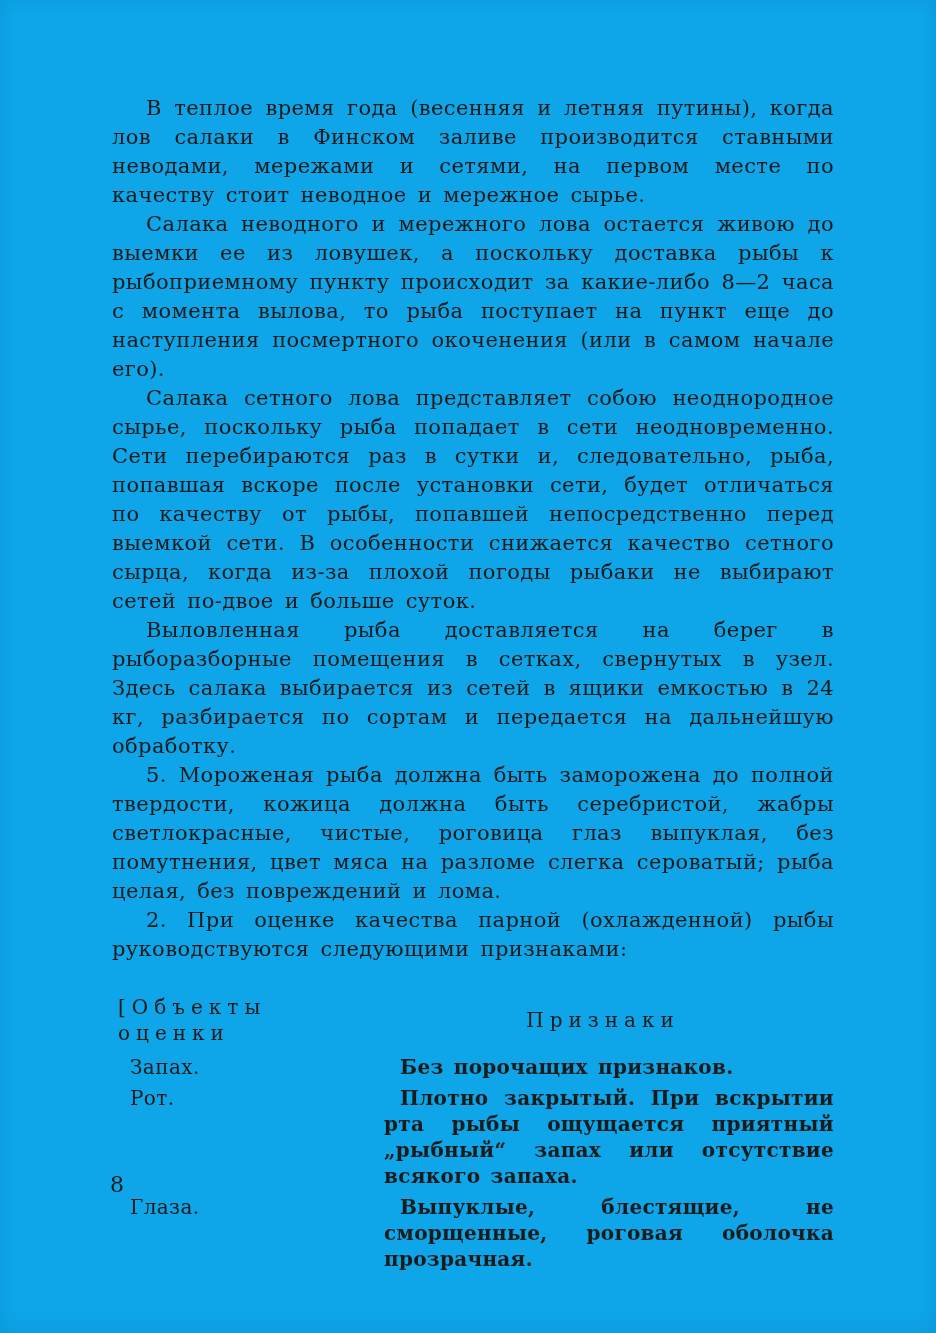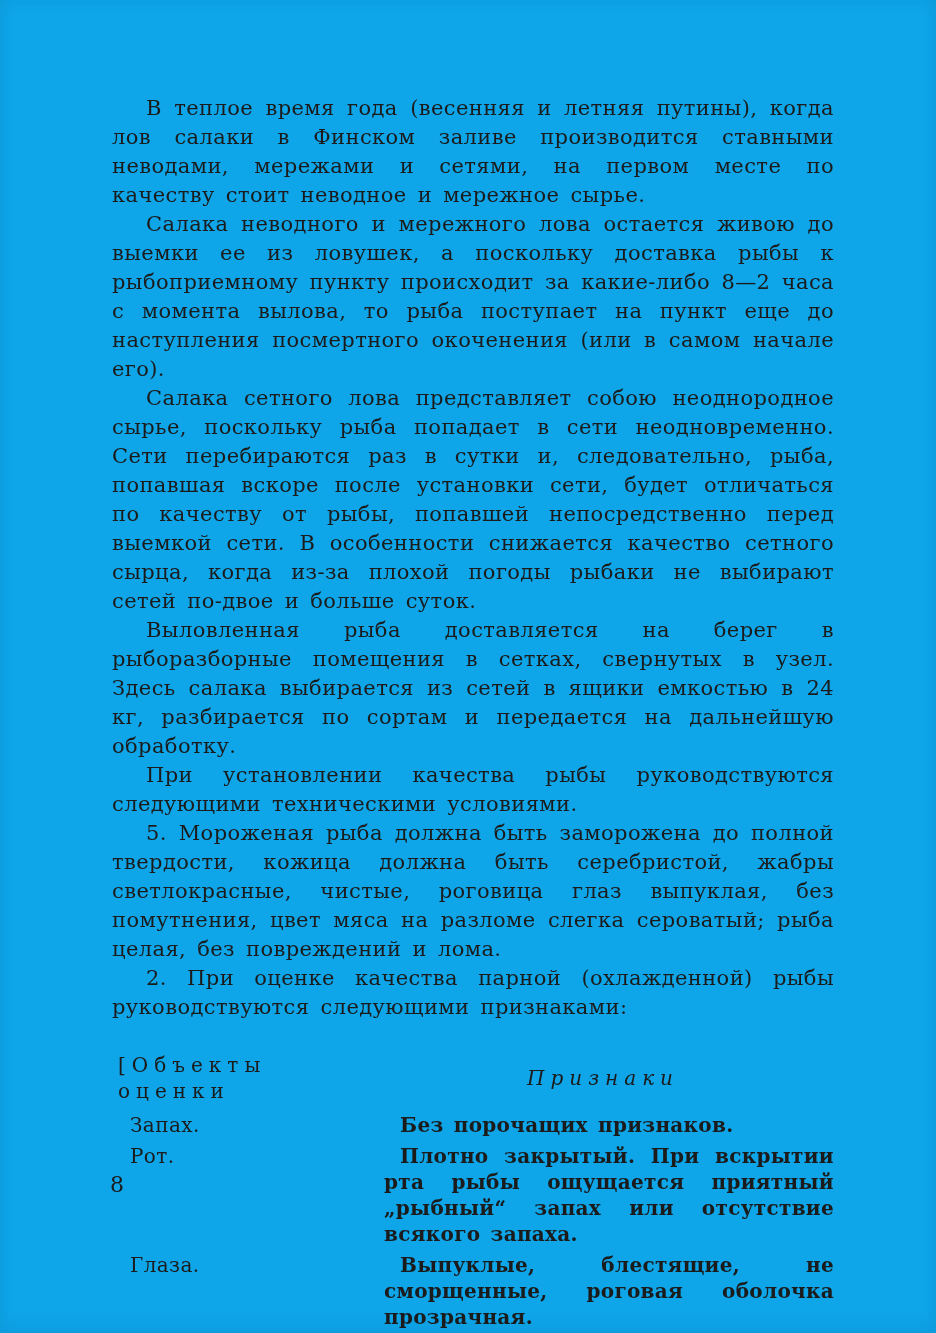--- a/index.html
+++ b/index.html
@@ -49,21 +49,20 @@
   }
   .qt-h-left {
     padding-left: 6px;
     letter-spacing: 6px;
     line-height: 26px;
   }
   .qt-h-right {
     text-align: center;
     letter-spacing: 6px;
     align-self: center;
-    font-style: italic;
   }
   .qt-row {
     display: grid;
     grid-template-columns: 240px 1fr;
     margin-bottom: 5px;
   }
   .qt-label {
     padding-left: 18px;
     font-weight: normal;
     letter-spacing: 0.4px;
@@ -89,21 +88,20 @@
 <body>
 
 <div class="page">
 
   <div class="text-block">
 
     <p class="para">В теплое время года (весенняя и летняя путины), когда лов салаки в Финском заливе производится ставными неводами, мережами и сетями, на первом месте по качеству стоит неводное и мережное сырье.</p>
     <p class="para">Салака неводного и мережного лова остается живою до выемки ее из ловушек, а поскольку доставка рыбы к рыбоприемному пункту происходит за какие-либо 8—2 часа с момента вылова, то рыба поступает на пункт еще до наступления посмертного окоченения (или в самом начале его).</p>
     <p class="para">Салака сетного лова представляет собою неоднородное сырье, поскольку рыба попадает в сети неодновременно. Сети перебираются раз в сутки и, следовательно, рыба, попавшая вскоре после установки сети, будет отличаться по качеству от рыбы, попавшей непосредственно перед выемкой сети. В особенности снижается качество сетного сырца, когда из-за плохой погоды рыбаки не выбирают сетей по-двое и больше суток.</p>
     <p class="para">Выловленная рыба доставляется на берег в рыборазборные помещения в сетках, свернутых в узел. Здесь салака выбирается из сетей в ящики емкостью в 24 кг, разбирается по сортам и передается на дальнейшую обработку.</p>
-    <p class="para">При установлении качества рыбы руководствуются следующими техническими условиями.</p>
     <p class="para">5. Мороженая рыба должна быть заморожена до полной твердости, кожица должна быть серебристой, жабры светлокрасные, чистые, роговица глаз выпуклая, без помутнения, цвет мяса на разломе слегка сероватый; рыба целая, без повреждений и лома.</p>
     <p class="para">2. При оценке качества парной (охлажденной) рыбы руководствуются следующими признаками:</p>
 
     <div class="qtable">
 
       <div class="qt-header">
         <div class="qt-h-left">
           <span>[</span><span>Объекты</span><br>
           <span>оценки</span>
         </div>

